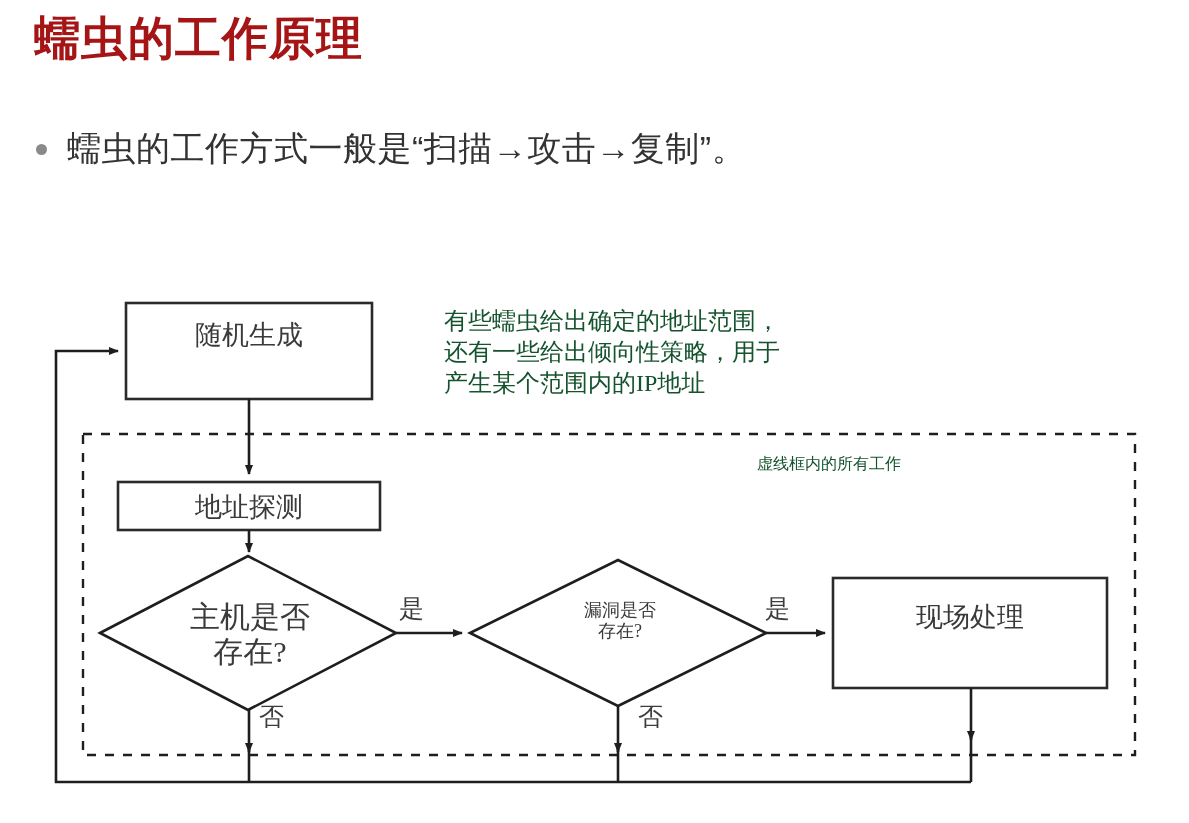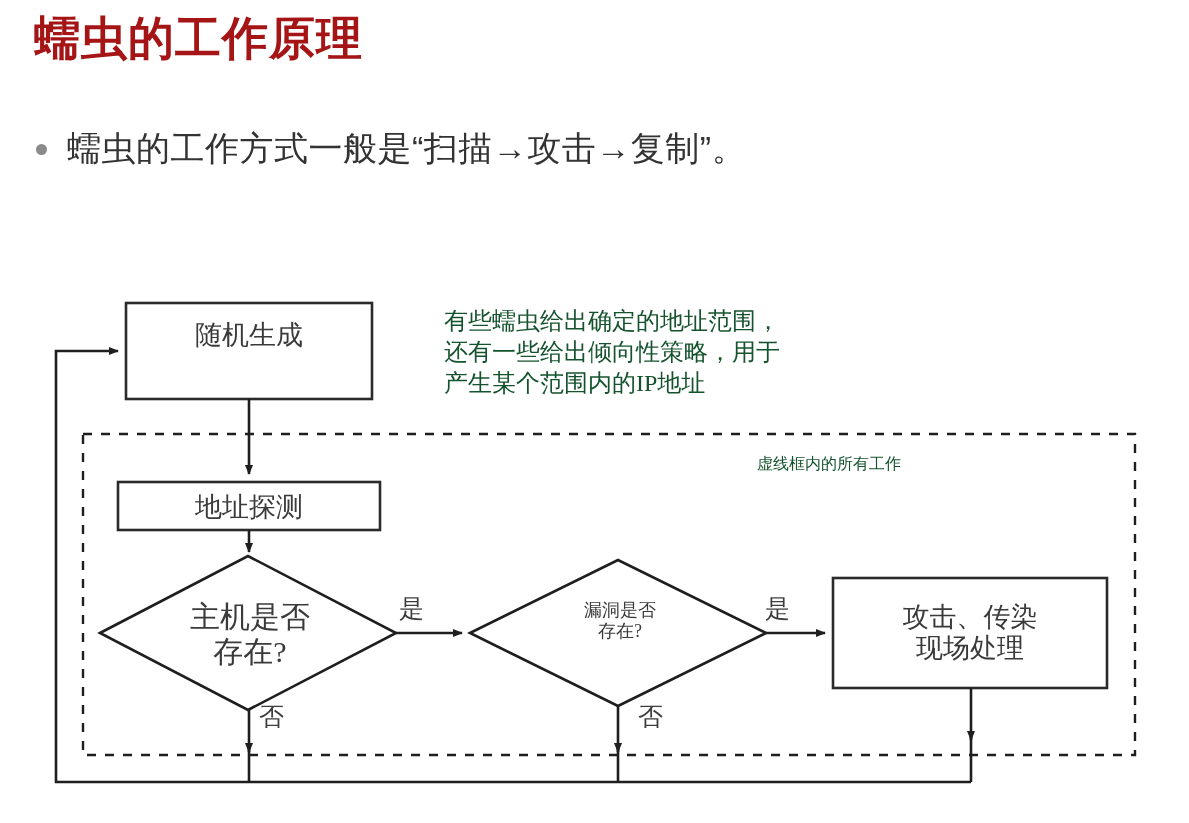--- a/index.html
+++ b/index.html
@@ -180,21 +180,20 @@
     <span class="ln">主机是否</span>
     <span class="ln">存在?</span>
   </div>
 
   <div class="node-label" id="label-vuln-q">
     <span class="ln">漏洞是否</span>
     <span class="ln">存在?</span>
   </div>
 
   <div class="node-label" id="label-attack">
-    <span class="ln">攻击、传染</span>
     <span class="ln">现场处理</span>
   </div>
 
   <div class="edge-label" id="edge-yes-1">是</div>
   <div class="edge-label" id="edge-no-1">否</div>
   <div class="edge-label" id="edge-yes-2">是</div>
   <div class="edge-label" id="edge-no-2">否</div>
 
   <div class="annotation" id="annotation-addr-range">
     <span class="ln">有些蠕虫给出确定的地址范围，</span>

